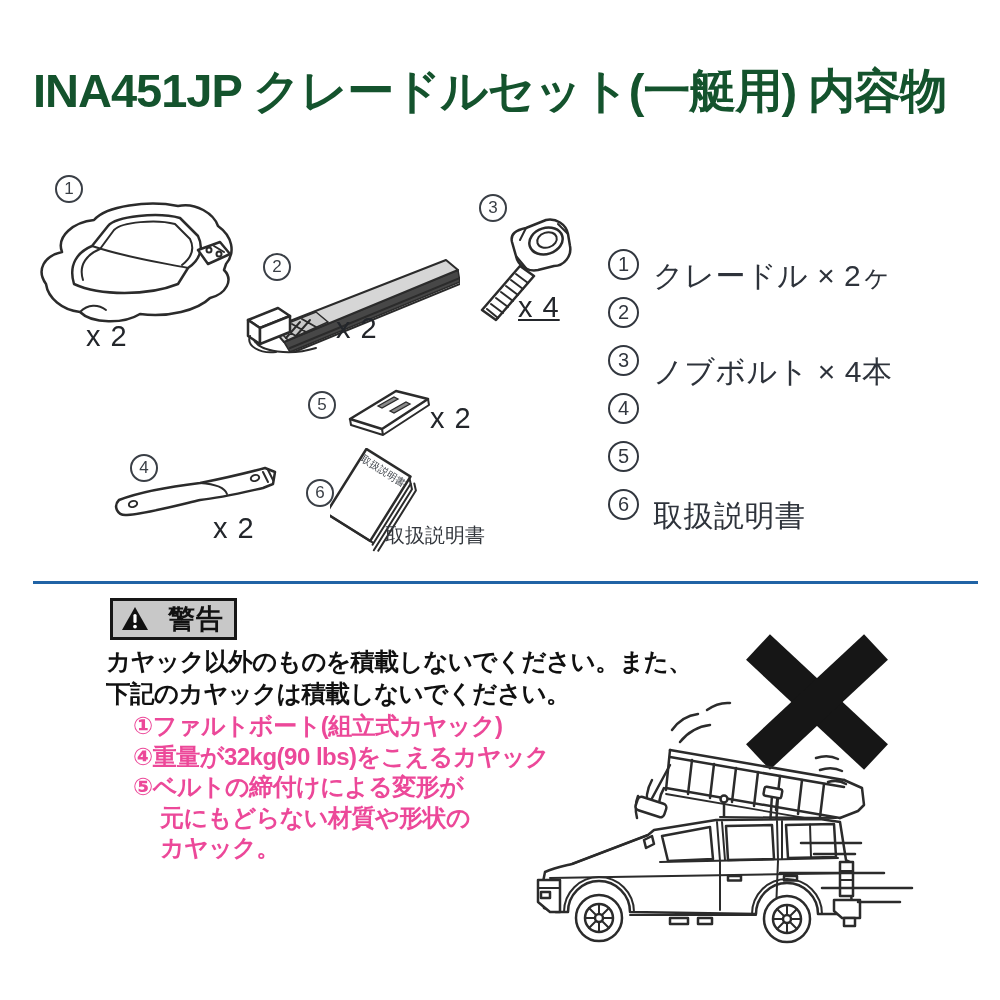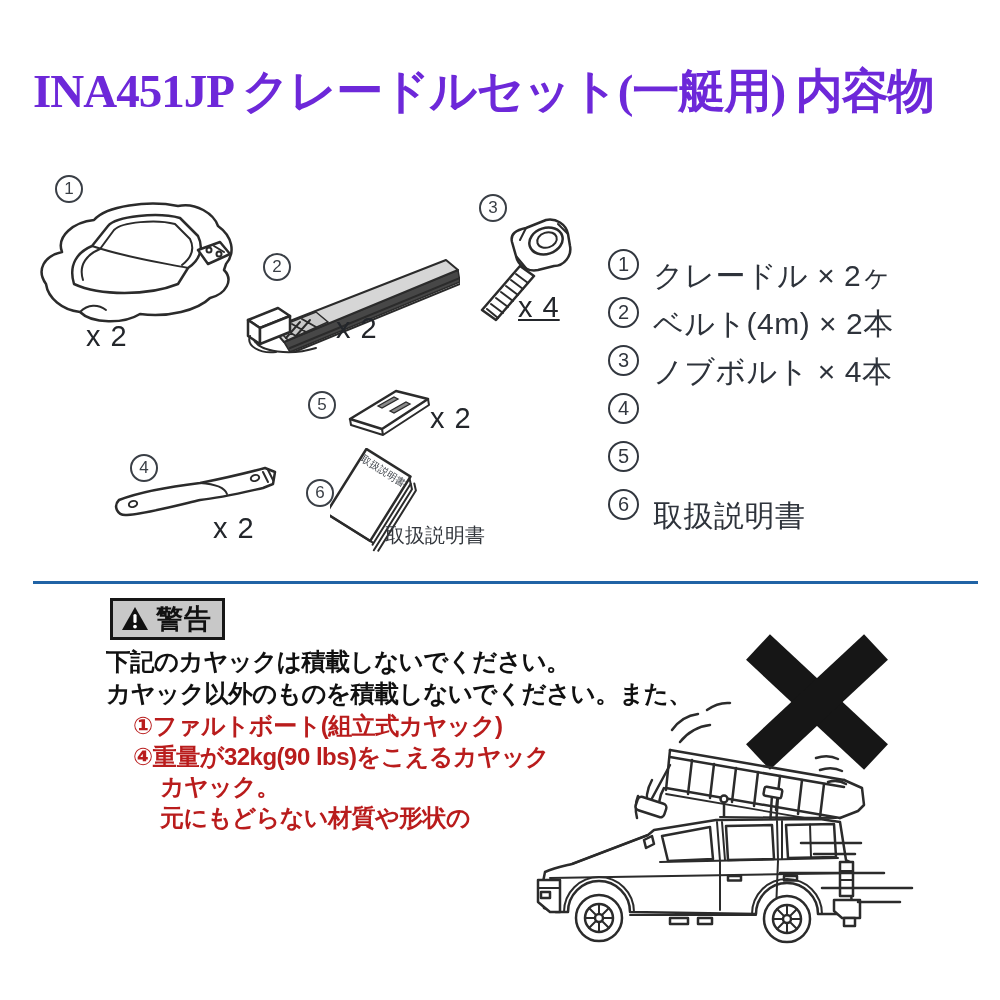--- a/index.html
+++ b/index.html
@@ -8,21 +8,21 @@
     position:relative; background:#ffffff; overflow:hidden;
     font-family:"Liberation Sans","DejaVu Sans",sans-serif;
     color:#2e333b;
   }
   .abs { position:absolute; }
 
   
   .page-title {
     left:33px; top:60px; width:950px;
     font-size:47px; font-weight:700; letter-spacing:-1px;
-    color:#6d28d9; white-space:nowrap;font-family:Liberation Serif, serif;
+    color:#14532d; white-space:nowrap;
   }
 
   
   .circ-sm {
     width:28px; height:28px; border:2px solid #3a3f46; border-radius:50%;
     display:flex; align-items:center; justify-content:center;
     font-size:17px; font-weight:400; color:#3a3f46; background:#fff;
   }
   
   .qty { font-size:29px; color:#23262b; letter-spacing:1px; }
@@ -37,32 +37,32 @@
     font-size:20px; color:#32373f; background:#fff; margin-right:14px;
   }
   .plist-text { font-size:30px; color:#2e333b; white-space:nowrap; letter-spacing:0.5px;margin-top:24px; }
 
   
   .divider { left:33px; top:581px; width:945px; height:3px; background:#2063a5; }
 
   
   .warn-badge {
     left:110px; top:598px; height:42px;
-    display:inline-flex; align-items:center; gap:7px;
+    display:inline-flex; align-items:center; gap:19px;
     padding:0 10px 0 8px; background:#c8c8c8; border:3px solid #161616;
   }
   .warn-badge-label { font-size:27px; font-weight:700; color:#111; letter-spacing:1px; }
   .warn-intro {
     left:106px; top:646px; width:580px;
     font-size:24.5px; font-weight:700; color:#111;
     line-height:32px; letter-spacing:-0.5px; white-space:nowrap;
   }
   .warn-list {
     left:133px; top:711px; width:480px;
-    font-size:24px; font-weight:700; color:#b91c1c;
+    font-size:24px; font-weight:700; color:#ec4899;
     line-height:30.5px; letter-spacing:-0.5px; white-space:nowrap;
   }
   .warn-list .indent { padding-left:27px; }
 
   svg { display:block; }
   .ln  { stroke:#2b2b2b; stroke-width:2;   fill:none; stroke-linecap:round; stroke-linejoin:round; }
   .ln25{ stroke:#2b2b2b; stroke-width:2.5; fill:none; stroke-linecap:round; stroke-linejoin:round; }
   .fw  { stroke:#2b2b2b; stroke-width:2.5; fill:#ffffff; stroke-linejoin:round; }
   .fg  { stroke:#2b2b2b; stroke-width:2;   fill:#d6d6d6; stroke-linejoin:round; }
 </style>
@@ -157,21 +157,20 @@
   <div class="abs manual-caption" style="left:385px;top:382px;">取扱説明書</div>
 </div>
 
 <div class="abs parts-list">
   <div class="plist-row">
     <span class="circ-lg">1</span>
     <span class="plist-text">クレードル × 2ヶ</span>
   </div>
   <div class="plist-row">
     <span class="circ-lg">2</span>
-    <span class="plist-text">ベルト(4m) × 2本</span>
   </div>
   <div class="plist-row">
     <span class="circ-lg">3</span>
     <span class="plist-text">ノブボルト × 4本</span>
   </div>
   <div class="plist-row">
     <span class="circ-lg">4</span>
   </div>
   <div class="plist-row">
     <span class="circ-lg">5</span>
@@ -187,29 +186,30 @@
 <div class="abs warn-badge">
   <svg width="28" height="26" viewBox="0 0 28 26">
     <polygon points="14,1 27,24 1,24" fill="#111"></polygon>
     <rect x="12.4" y="8" width="3.2" height="9" rx="1.5" fill="#fff"></rect>
     <circle cx="14" cy="20.6" r="1.9" fill="#fff"></circle>
   </svg>
   <span class="warn-badge-label">警告</span>
 </div>
 
 <div class="abs warn-intro">
+  <div>カヤック以外のものを積載しないでください。また、</div>
   <div>下記のカヤックは積載しないでください。</div>
-  <div>カヤック以外のものを積載しないでください。また、</div>
 </div>
 
 <div class="abs warn-list">
   <div>①ファルトボート(組立式カヤック)</div>
   <div>④重量が32kg(90 lbs)をこえるカヤック</div>
+  <div>⑤ベルトの締付けによる変形が</div>
+  <div class="indent">元にもどらない材質や形状の</div>
   <div class="indent">カヤック。</div>
-  <div class="indent">元にもどらない材質や形状の</div>
 </div>
 
 <svg class="abs" style="left:520px;top:630px;" width="480" height="355" viewBox="0 0 480 355">
 
   <g>
     <line x1="238" y1="17" x2="356" y2="127" stroke="#161616" stroke-width="35" stroke-linecap="butt"></line>
     <line x1="356" y1="17" x2="238" y2="127" stroke="#161616" stroke-width="35" stroke-linecap="butt"></line>
   </g>
 
   <g class="ln25">

